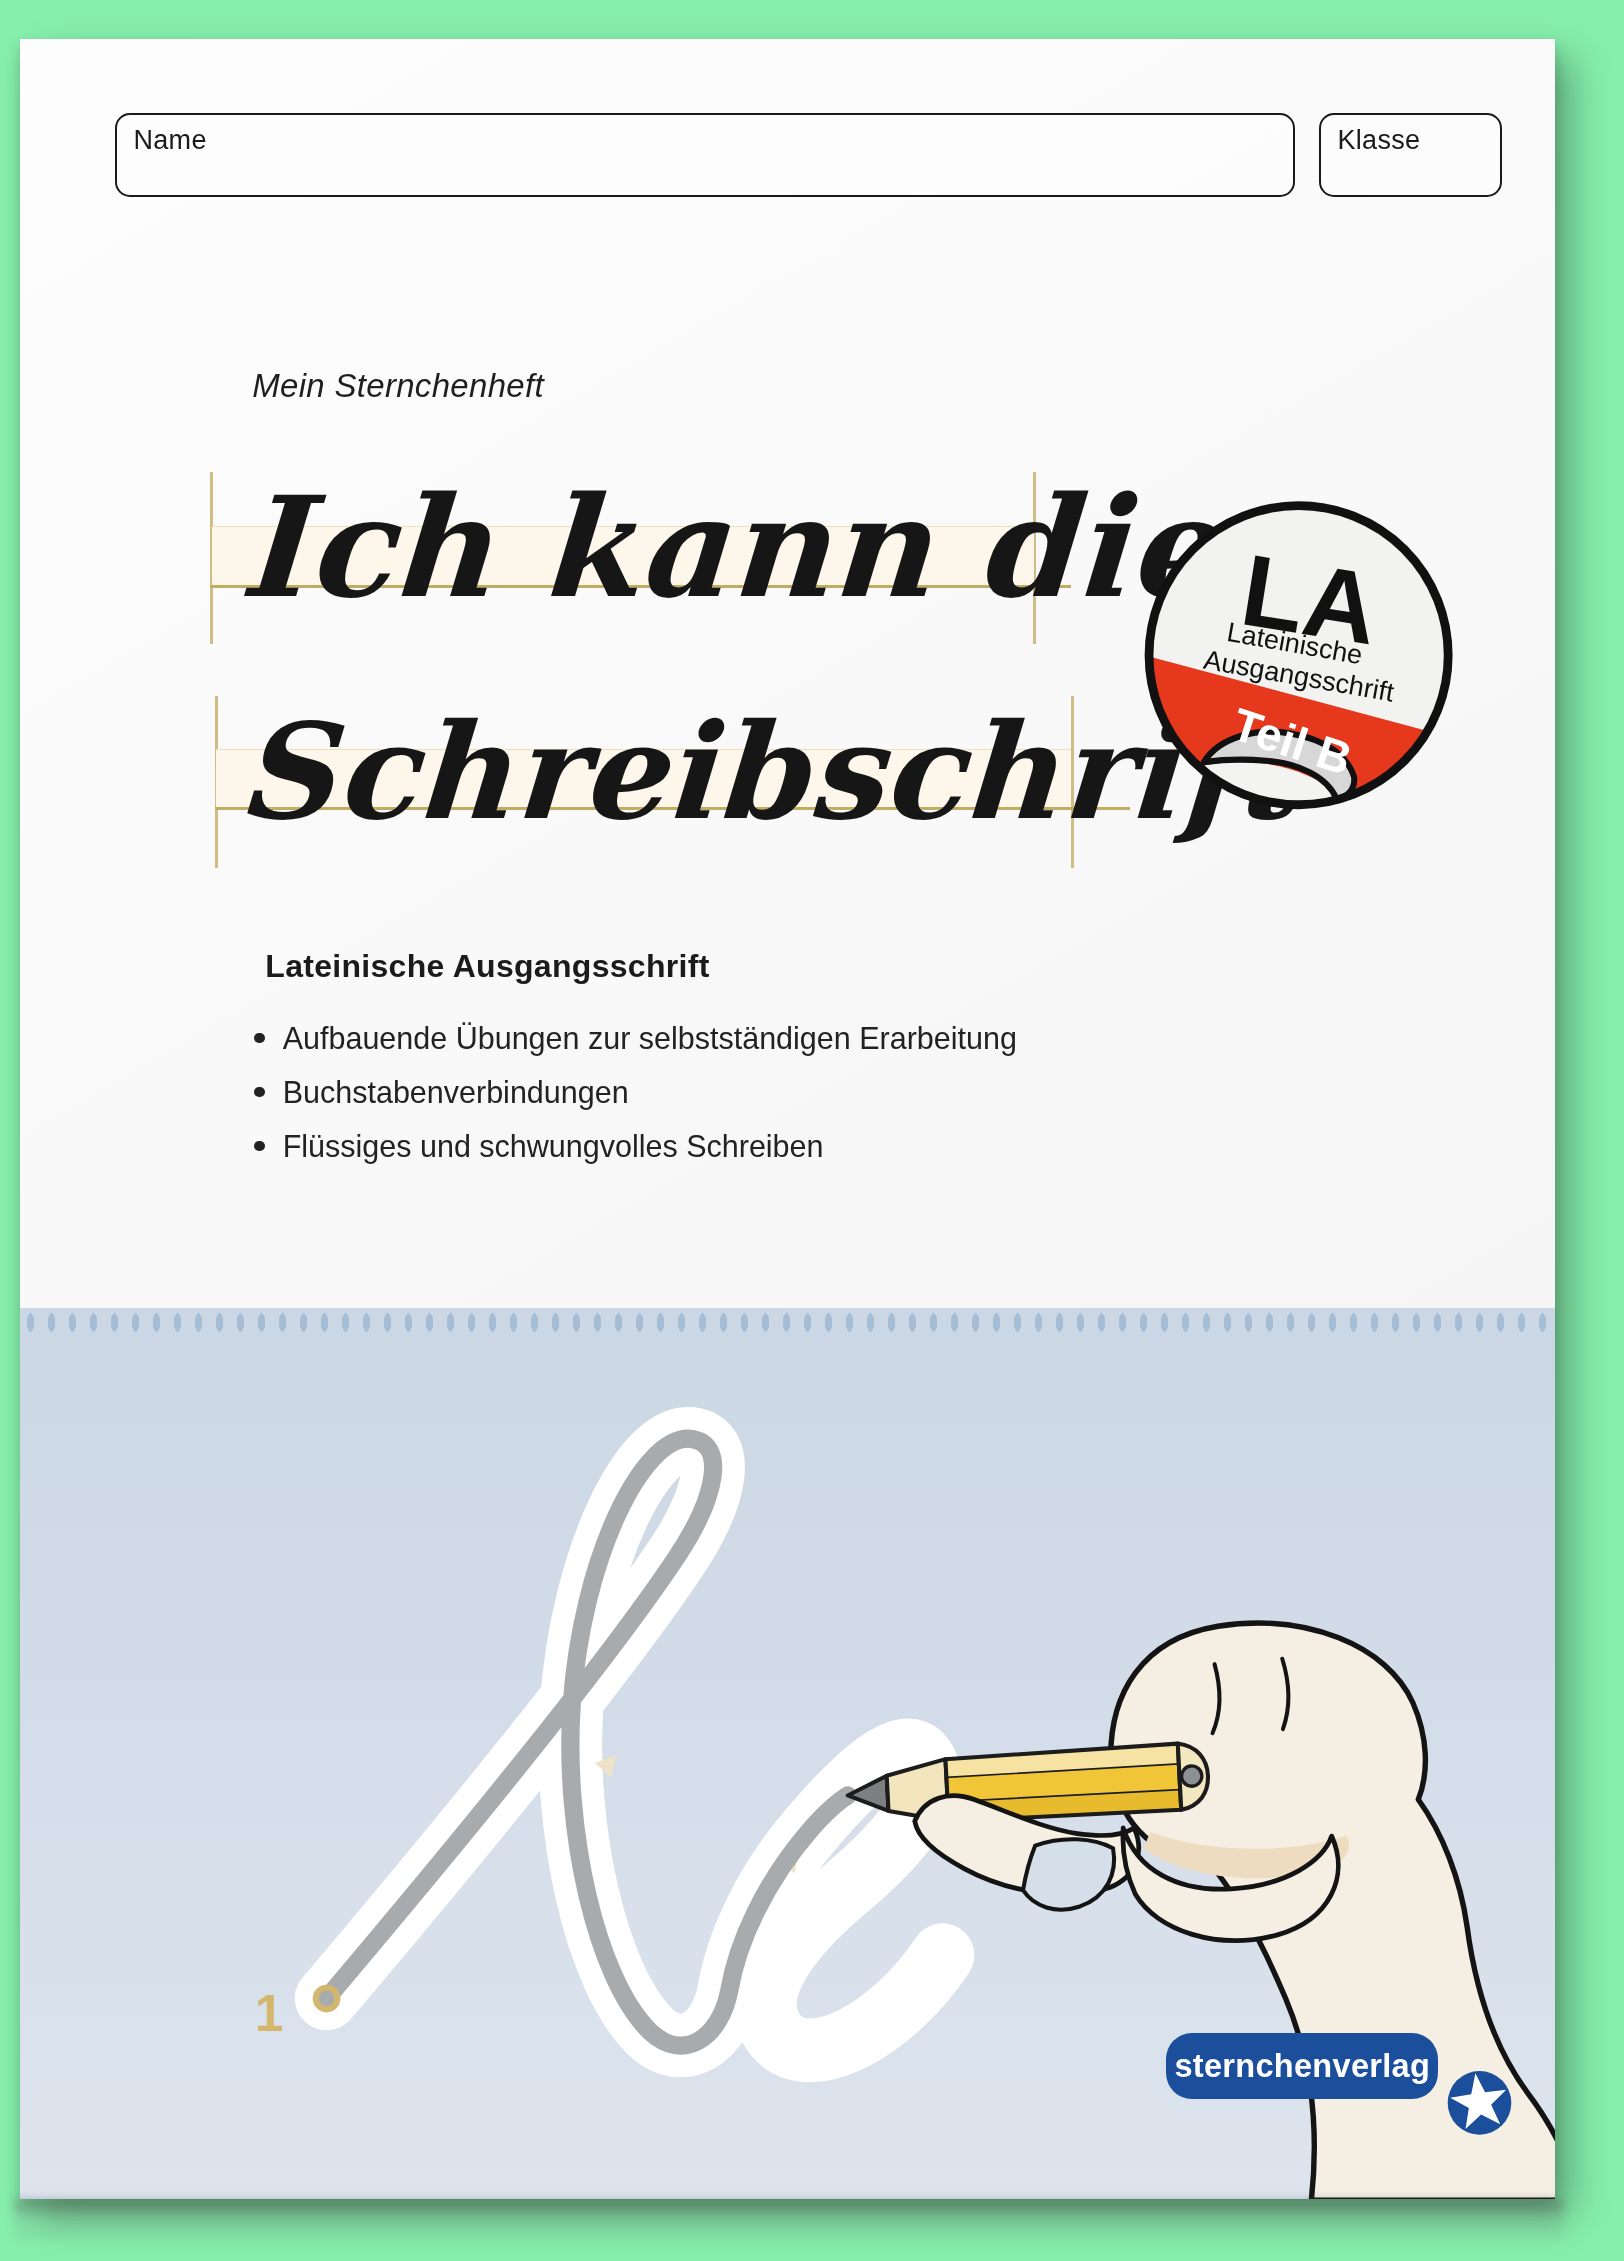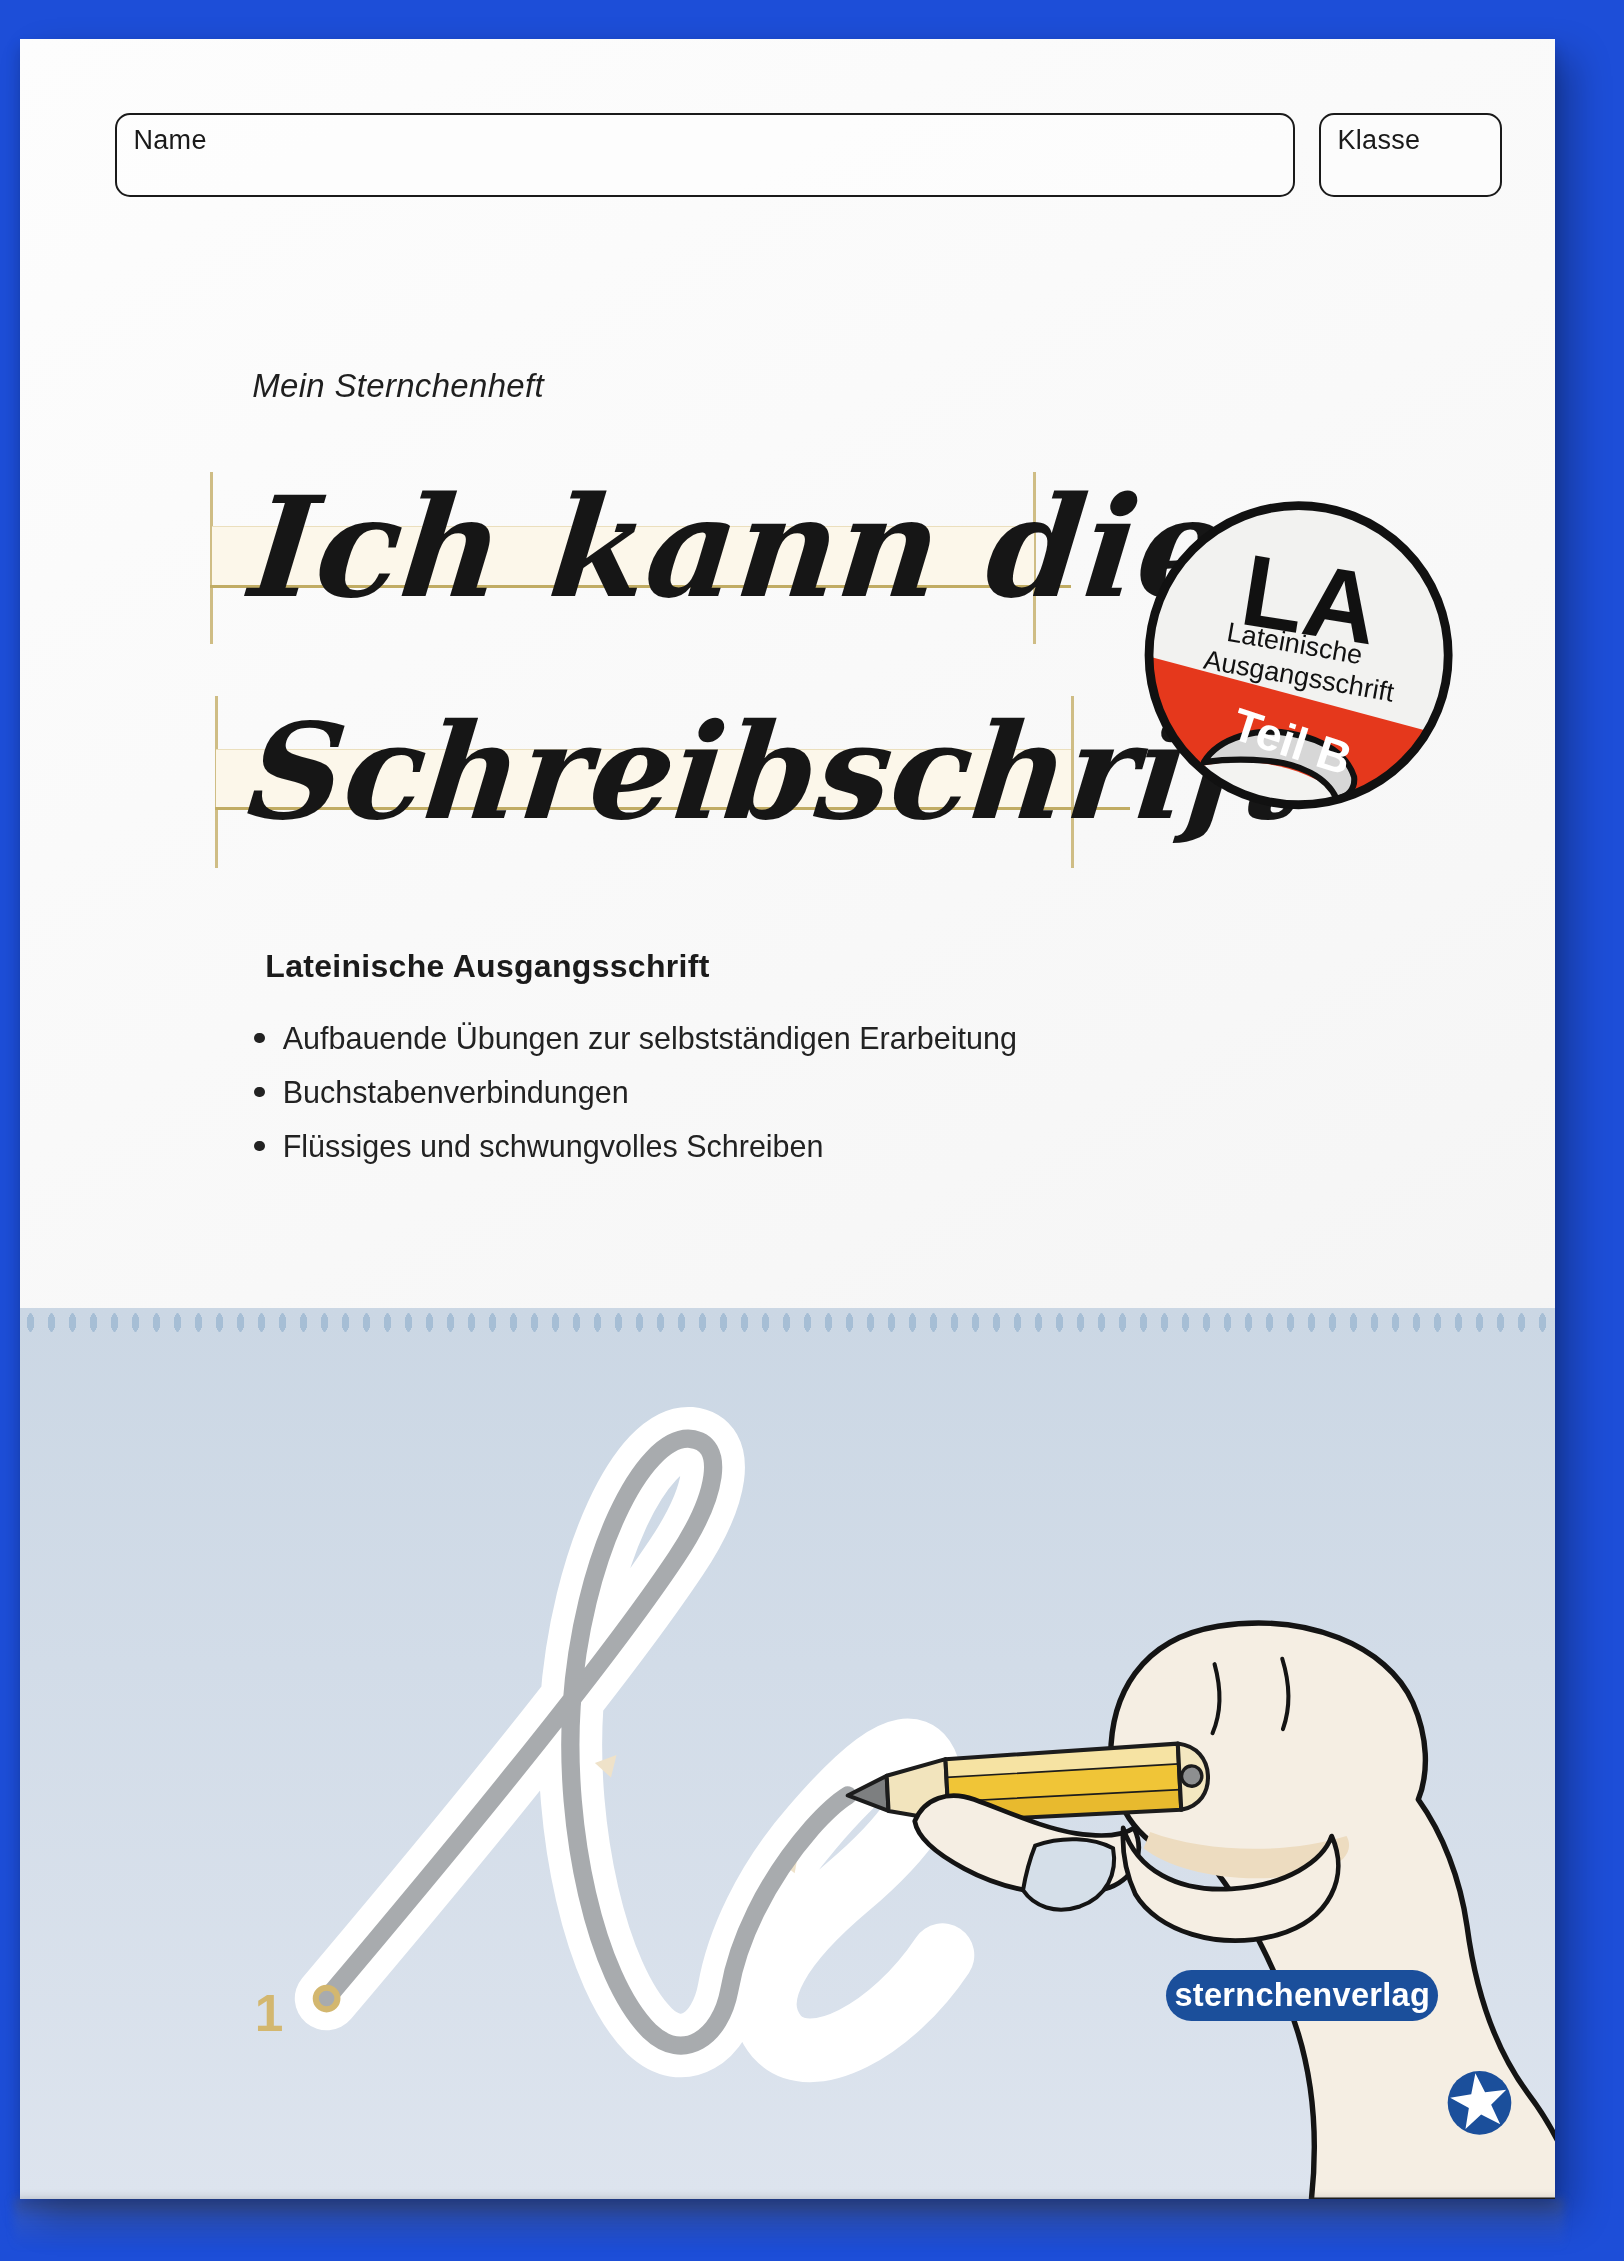--- a/index.html
+++ b/index.html
@@ -1,16 +1,16 @@
 <!DOCTYPE html>
 <html style="font-size:10.8px"><head>
 <meta charset="utf-8">
 <style>
   html,body{margin:0;padding:0;background:#ffffff;}
-  .canvas{position:relative;width:1625px;height:2261px;background:#1d4ed8;overflow:hidden;
+  .canvas{position:relative;width:1625px;height:2261px;background:#86efac;overflow:hidden;
           font-family:"Liberation Sans", sans-serif;}
   .page{position:absolute;left:20.3px;top:39px;width:1535px;height:2160px;
         background:linear-gradient(150deg,#fdfdfd 0%,#f7f7f7 55%,#f1f1f1 100%);
         box-shadow:17.6px 17.6px 37px rgba(0,0,0,.30), 0 8.1px 13.5px rgba(0,0,0,.18);}
   
   .field{position:absolute;border:2.4px solid #1a1a1a;border-radius:15px;background:rgba(255,255,255,.45);}
   .field .lbl{position:absolute;left:16.2px;top:9.5px;font-size:27px;color:#1a1a1a;letter-spacing:0.3px;}
   .name-box{left:95px;top:74px;width:1176px;height:80px;}
   .klasse-box{left:1299px;top:74px;width:179px;height:80px;}
   
@@ -31,21 +31,21 @@
   .bullets .dot{width:10.8px;height:10.8px;border-radius:50%;background:#222;margin-right:17.6px;flex:0 0 auto;}
   
   .blue{position:absolute;left:0;top:1269px;width:1535px;height:891px;
         background:linear-gradient(180deg,#cbd7e4 0%,#d2dce8 40%,#dde4ee 100%);}
   .dots{position:absolute;left:0;top:1.4px;width:100%;height:27px;
         background-image:radial-gradient(3.7px 9.5px at 50% 50%, #a6bed5 97%, rgba(166,190,213,0) 100%);
         background-size:21px 27px;background-repeat:repeat-x;}
   .practice-svg{position:absolute;left:0;top:1269px;width:1535px;height:891px;}
   .badge-svg{position:absolute;left:1104px;top:447px;width:379px;height:379px;}
   
-  .logo-pill{position:absolute;left:1146px;top:1931px;width:272px;height:51px;border-radius:26px;
+  .logo-pill{position:absolute;left:1146px;top:1994px;width:272px;height:66px;border-radius:26px;
              background:#1b4f9b;display:flex;align-items:center;justify-content:center;}
   .logo-pill span{color:#ffffff;font-weight:bold;font-size:32.5px;letter-spacing:0.3px;}
   .star-svg{position:absolute;left:1427px;top:2032px;width:65px;height:65px;}
   
   .bottom-shade{position:absolute;left:13.5px;top:2199px;width:1550px;height:49px;
         background:linear-gradient(180deg,rgba(90,90,90,.38),rgba(120,120,120,.14) 45%,rgba(255,255,255,0));
         filter:blur(4.1px);}
 </style>
 </head>
 <body>

